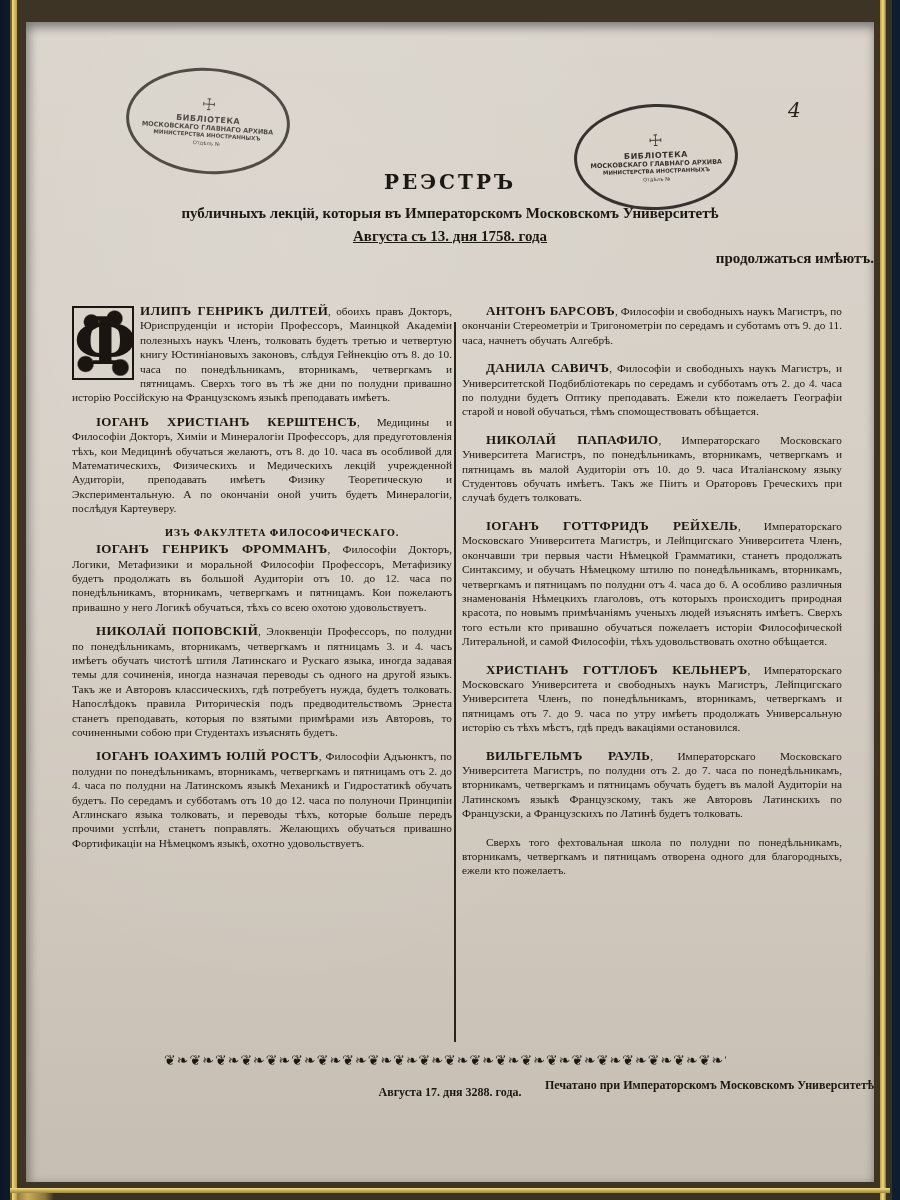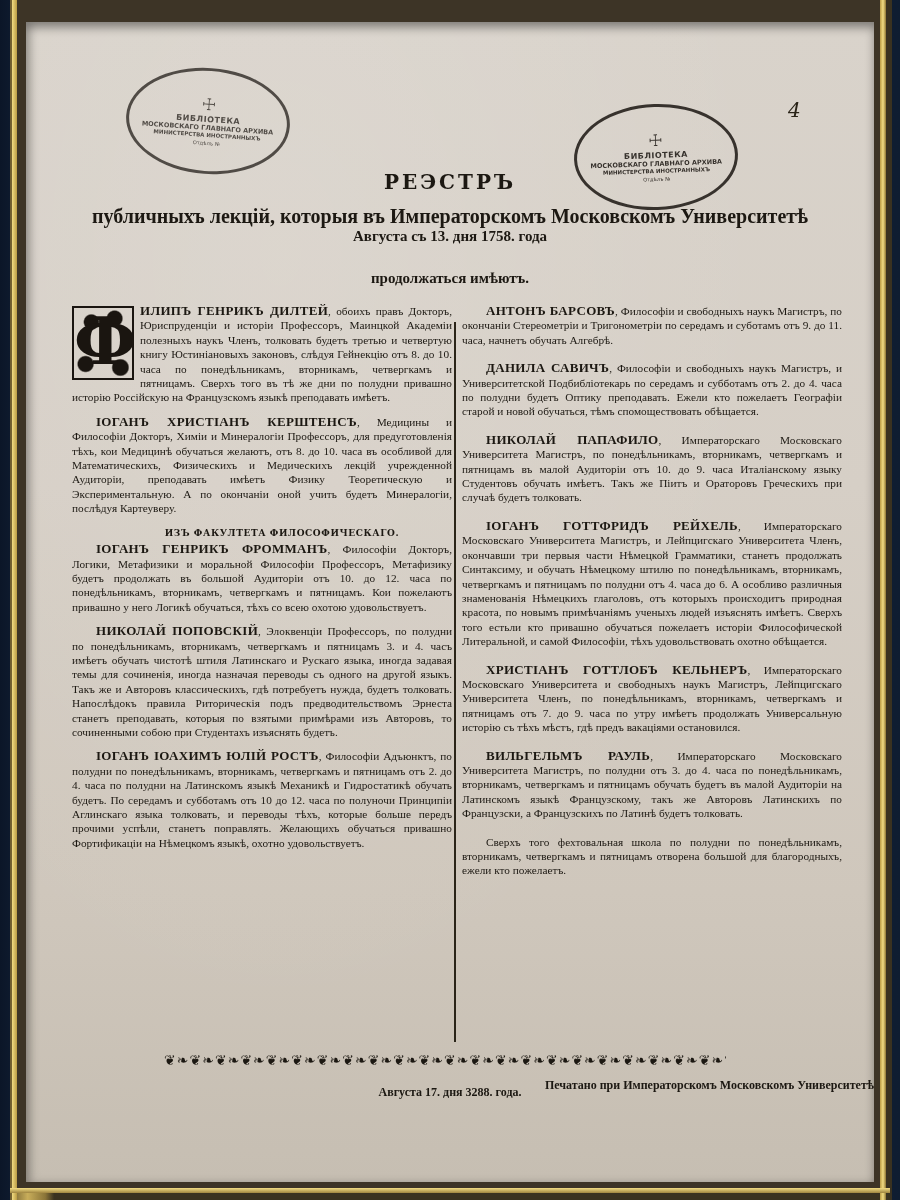--- a/index.html
+++ b/index.html
@@ -42,23 +42,23 @@
   .stamp .eagle { font-size:16px; line-height:16px; margin-bottom:2px; }
   .stamp .s1 { font-size:8px; font-weight:bold; letter-spacing:0.5px; }
   .stamp .s2 { font-size:6.5px; font-weight:bold; white-space:nowrap; }
   .stamp .s3 { font-size:5.5px; font-weight:bold; white-space:nowrap; }
   .stamp .s4 { font-size:5px; margin-top:2px; }
 
   .title {
     position:absolute; left:0; width:848px; top:148px; text-align:center;
     font-family:"DejaVu Serif", serif; font-weight:bold; font-size:20px; letter-spacing:3px;
   }
-  .subtitle1 { position:absolute; left:0; width:848px; top:183px; text-align:center; font-size:20px; font-weight:bold; font-family:"Liberation Serif", serif; }
-  .subtitle2 { position:absolute; left:0; width:848px; top:206px; text-align:center; font-size:15px; font-family:"Liberation Serif", serif; font-weight:bold; }
-  .subtitle3 { position:absolute; left:0; width:848px; top:228px; text-align:center; font-size:15px; font-family:"Liberation Serif", serif; font-weight:bold;margin-top:20px; }
+  .subtitle1 { position:absolute; left:0; width:848px; top:183px; text-align:center; font-size:15px; font-weight:bold; font-family:"Liberation Serif", serif; }
+  .subtitle2 { position:absolute; left:0; width:848px; top:206px; text-align:center; font-size:15px; font-family:"Liberation Serif", serif; font-weight:bold;text-decoration:underline; }
+  .subtitle3 { position:absolute; left:0; width:848px; top:228px; text-align:right; font-size:15px; font-family:"Liberation Serif", serif; font-weight:bold; }
 
   .col { position:absolute; top:282px; font-family:"Liberation Serif", serif; font-size:11.3px; line-height:14.4px; text-align:justify; }
   .col.left { left:46px; width:380px; }
   .col.right { left:436px; width:380px; }
   .divider { position:absolute; left:428px; top:300px; width:2px; height:720px; background:#2a2418; }
 
   .fac { text-align:center; font-size:9px; font-weight:bold; letter-spacing:0.6px; font-family:"DejaVu Serif", serif; margin:6px 0 2px 40px; text-transform:uppercase; }
   .entry { margin-bottom:10px; text-indent:24px; }
   .entry .name { font-weight:bold; font-size:13px; letter-spacing:0.3px; }
   .entry.first { text-indent:0; }
@@ -154,21 +154,21 @@
     <div class="entry">
       <span class="name">НИКОЛАЙ ПАПАФИЛО</span><span>, Императорскаго Московскаго Университета Магистръ, по понедѣльникамъ, вторникамъ, четвергкамъ и пятницамъ въ малой Аудиторіи отъ 10. до 9. часа Италіанскому языку Студентовъ обучать имѣетъ. Такъ же Піитъ и Ораторовъ Греческихъ при случаѣ будетъ толковать.</span>
     </div>
     <div class="entry">
       <span class="name">ІОГАНЪ ГОТТФРИДЪ РЕЙХЕЛЬ</span><span>, Императорскаго Московскаго Университета Магистръ, и Лейпцигскаго Университета Членъ, окончавши три первыя части Нѣмецкой Грамматики, станетъ продолжать Синтаксиму, и обучать Нѣмецкому штилю по понедѣльникамъ, вторникамъ, четвергкамъ и пятницамъ по полудни отъ 4. часа до 6. А особливо различныя знаменованія Нѣмецкихъ глаголовъ, отъ которыхъ происходитъ природная красота, по новымъ примѣчаніямъ ученыхъ людей изъяснять имѣетъ. Сверхъ того естьли кто привашно обучаться пожелаетъ исторіи Философической Литеральной, и самой Философіи, тѣхъ удовольствовать охотно обѣщается.</span>
     </div>
     <div class="entry">
       <span class="name">ХРИСТІАНЪ ГОТТЛОБЪ КЕЛЬНЕРЪ</span><span>, Императорскаго Московскаго Университета и свободныхъ наукъ Магистръ, Лейпцигскаго Университета Членъ, по понедѣльникамъ, вторникамъ, четвергкамъ и пятницамъ отъ 7. до 9. часа по утру имѣетъ продолжать Универсальную исторію съ тѣхъ мѣстъ, гдѣ предъ вакаціями остановился.</span>
     </div>
     <div class="entry">
-      <span class="name">ВИЛЬГЕЛЬМЪ РАУЛЬ</span><span>, Императорскаго Московскаго Университета Магистръ, по полудни отъ 3. до 4. часа по понедѣльникамъ, вторникамъ, четвергкамъ и пятницамъ обучать будетъ въ малой Аудиторіи на Латинскомъ языкѣ Французскому, такъ же Авторовъ Латинскихъ по Французски, а Французскихъ по Латинѣ будетъ толковать.</span>
+      <span class="name">ВИЛЬГЕЛЬМЪ РАУЛЬ</span><span>, Императорскаго Московскаго Университета Магистръ, по полудни отъ 2. до 7. часа по понедѣльникамъ, вторникамъ, четвергкамъ и пятницамъ обучать будетъ въ малой Аудиторіи на Латинскомъ языкѣ Французскому, такъ же Авторовъ Латинскихъ по Французски, а Французскихъ по Латинѣ будетъ толковать.</span>
     </div>
-    <div class="entry">Сверхъ того фехтовальная школа по полудни по понедѣльникамъ, вторникамъ, четвергкамъ и пятницамъ отворена большой для благородныхъ, ежели кто пожелаетъ.</div>
+    <div class="entry">Сверхъ того фехтовальная школа по полудни по понедѣльникамъ, вторникамъ, четвергкамъ и пятницамъ отворена одного для благородныхъ, ежели кто пожелаетъ.</div>
   </div>
 
   <div class="ornament">❦❧❦❧❦❧❦❧❦❧❦❧❦❧❦❧❦❧❦❧❦❧❦❧❦❧❦❧❦❧❦❧❦❧❦❧❦❧❦❧❦❧❦❧❦❧❦❧❦❧❦❧❦❧❦❧❦❧</div>
   <div class="imprint1">Печатано при Императорскомъ Московскомъ Университетѣ</div>
   <div class="imprint2">Августа 17. дня 3288. года.</div>
 </div>
 
 </body></html>

